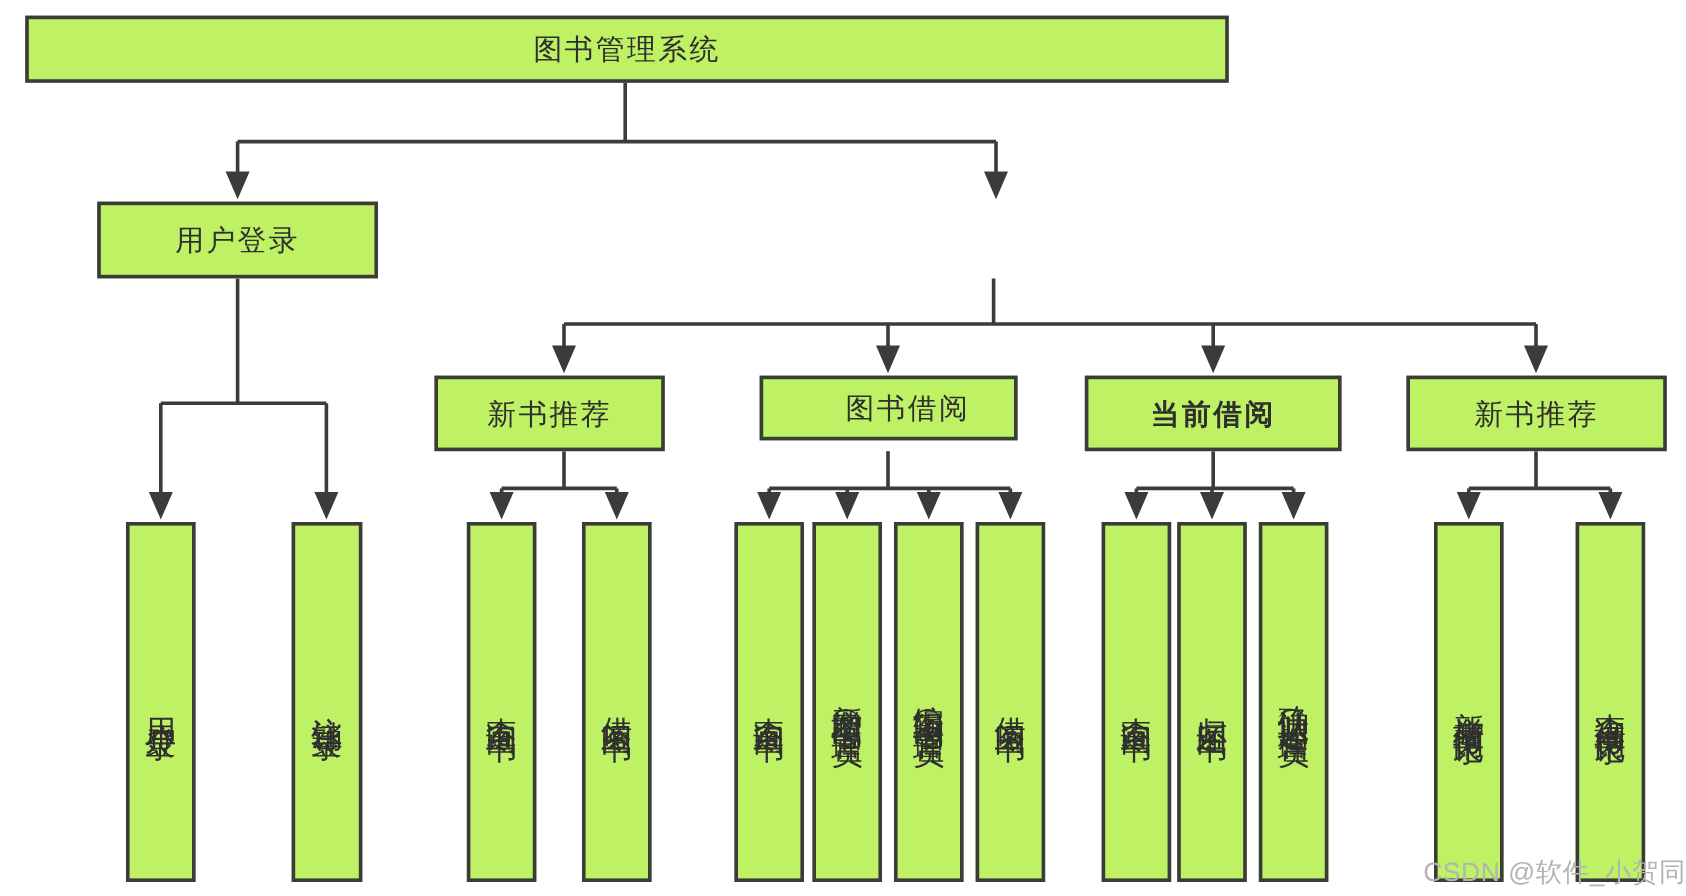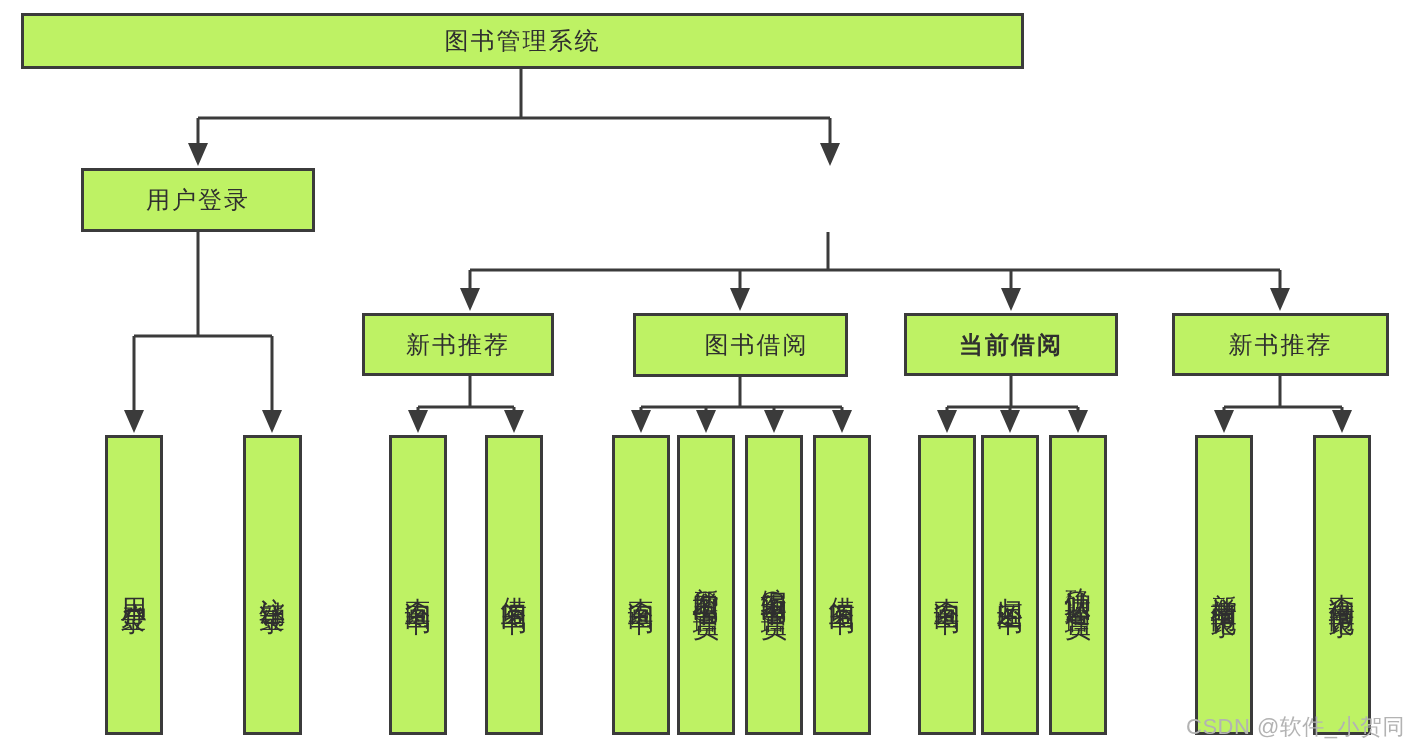--- a/index.html
+++ b/index.html
@@ -131,21 +131,21 @@
     <span class="lbl">图书管理系统</span>
   </div>
 
   <div class="box hbox" style="left:81px; top:168px; width:234px; height:64px;">
     <span class="lbl">用户登录</span>
   </div>
 
   <div class="box hbox" style="left:362px; top:313px; width:192px; height:63px;">
     <span class="lbl">新书推荐</span>
   </div>
-  <div class="box hbox" style="left:633px; top:313px; width:215px; height:64px;padding-left:32px;">
+  <div class="box hbox" style="left:633px; top:313px; width:215px; height:54px;padding-left:32px;">
     <span class="lbl">图书借阅</span>
   </div>
   <div class="box hbox" style="left:904px; top:313px; width:214px; height:63px;font-weight:bold;">
     <span class="lbl">当前借阅</span>
   </div>
   <div class="box hbox" style="left:1172px; top:313px; width:217px; height:63px;">
     <span class="lbl">新书推荐</span>
   </div>
 
   <div class="box leaf" style="left:105px; top:435px; width:58px; height:300px;">

